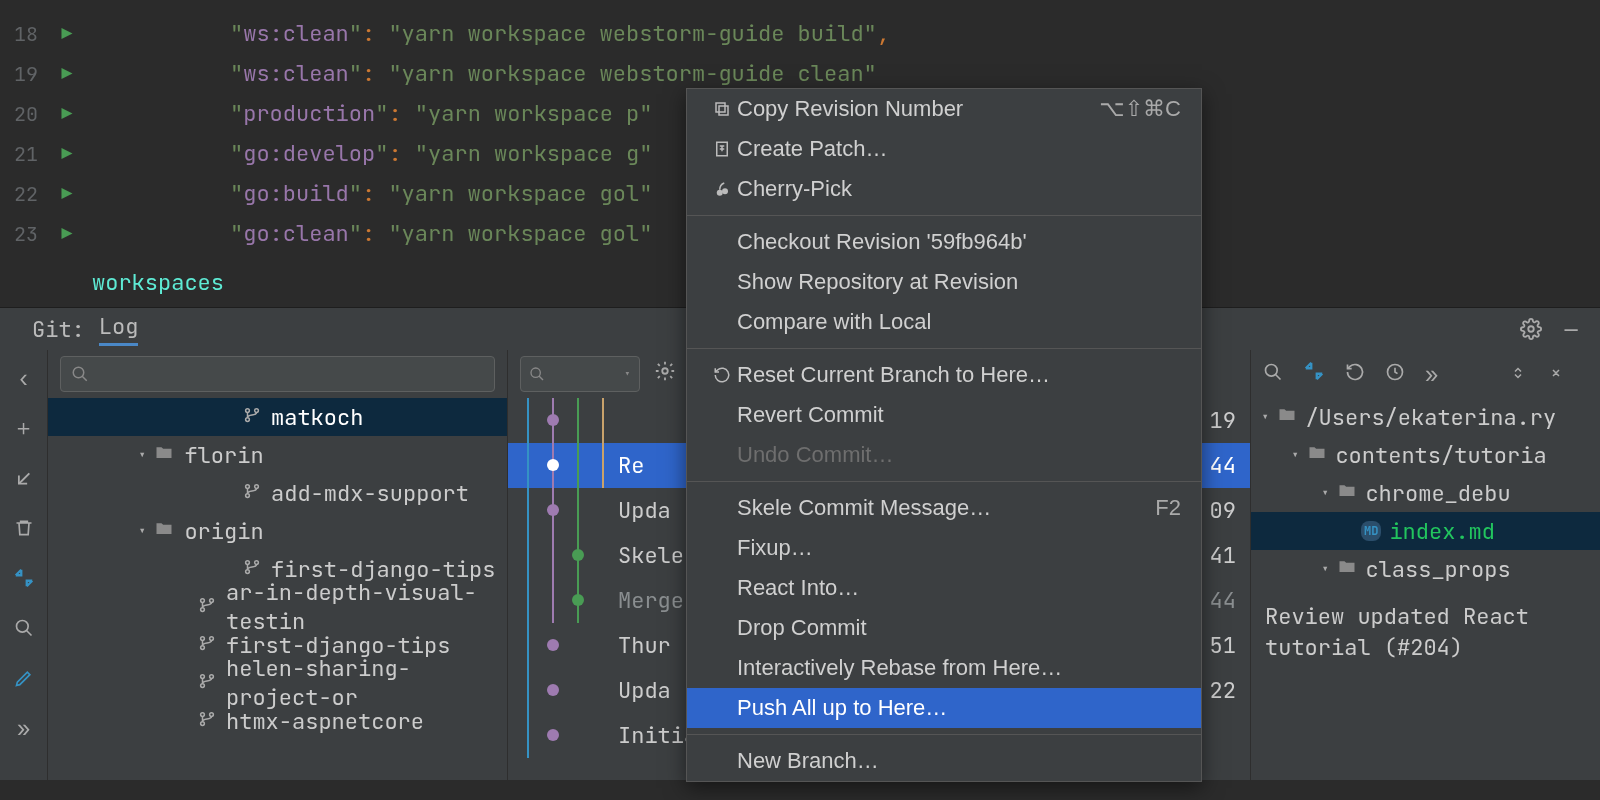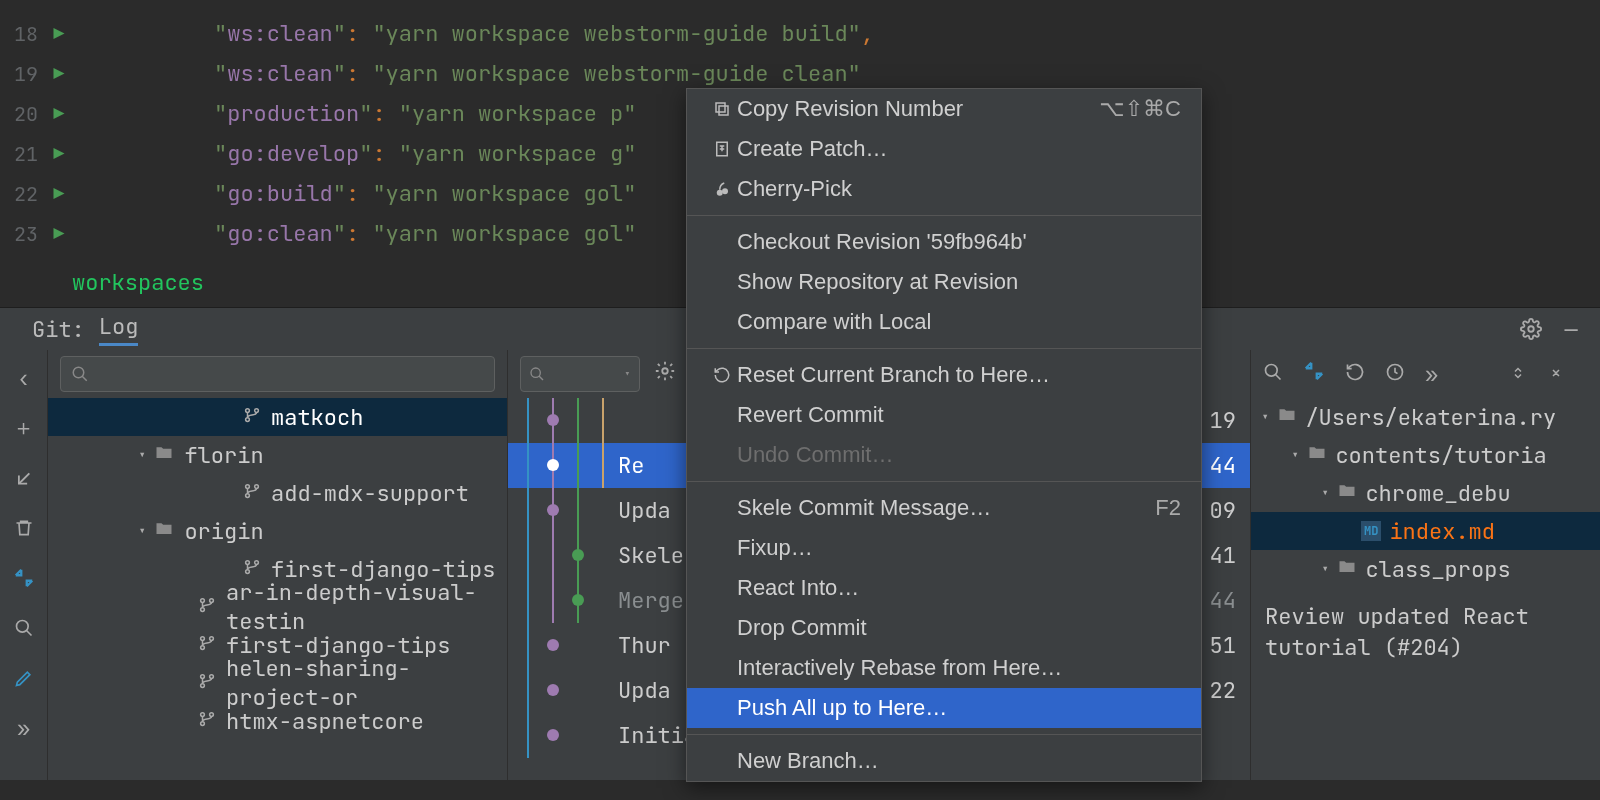--- a/index.html
+++ b/index.html
@@ -15,20 +15,21 @@
 .editor {
   background: #2b2b2b;
   padding-top: 14px;
 }
 .code-line {
   display: flex;
   align-items: center;
   height: 40px;
   font-size: 22px;
   line-height: 40px;
+  gap: 8px;
 }
 .gutter-num {
   width: 44px;
   text-align: right;
   padding-right: 6px;
   color: #606366;
   font-size: 20px;
 }
 .run-tri {
   width: 30px;
@@ -37,22 +38,22 @@
   text-align: center;
 }
 .code {
   padding-left: 140px;
   white-space: pre;
 }
 .k { color: #9876aa; }
 .c { color: #cc7832; }
 .s { color: #6a8759; }
 .breadcrumb {
-  padding: 14px 0 10px 72px;
-  color: #22c55e;
+  padding: 14px 0 10px 92px;
+  color: #5eead4;
   font-size: 22px;
 }
 .git-panel {
   border-top: 1px solid #1e1e1e;
   background: #3c3f41;
 }
 .git-header {
   height: 42px;
   display: flex;
   align-items: center;
@@ -508,22 +509,22 @@
             <span style="color:#ccc">contents/tutoria</span>
           </div>
           <div class="file-tree-item fi-indent-2">
             <span class="expander">▾</span>
             <span style="margin-right:8px"><svg width="20" height="20" viewBox="0 0 24 24" fill="#8a8a8a">
                 <path d="M3 5h6l2 2h10v11H3z"></path>
               </svg></span>
             <span style="color:#ccc">chrome_debu</span>
           </div>
           <div class="file-tree-item fi-indent-3 selected">
-            <span style="margin-right:8px;color:#3592c4;font-size:12px;font-weight:bold;background:#2b4e6b;padding:2px 3px;border-radius:0">MD</span>
-            <span style="color:#f97316">index.md</span>
+            <span style="margin-right:8px;color:#3592c4;font-size:12px;font-weight:bold;background:#2b4e6b;padding:2px 3px;border-radius:8px">MD</span>
+            <span style="color:#22c55e">index.md</span>
           </div>
           <div class="file-tree-item fi-indent-2">
             <span class="expander">▾</span>
             <span style="margin-right:8px"><svg width="20" height="20" viewBox="0 0 24 24" fill="#8a8a8a">
                 <path d="M3 5h6l2 2h10v11H3z"></path>
               </svg></span>
             <span style="color:#ccc">class_props</span>
           </div>
         </div>
       <div class="commit-summary">Review updated React tutorial (#204)</div>

